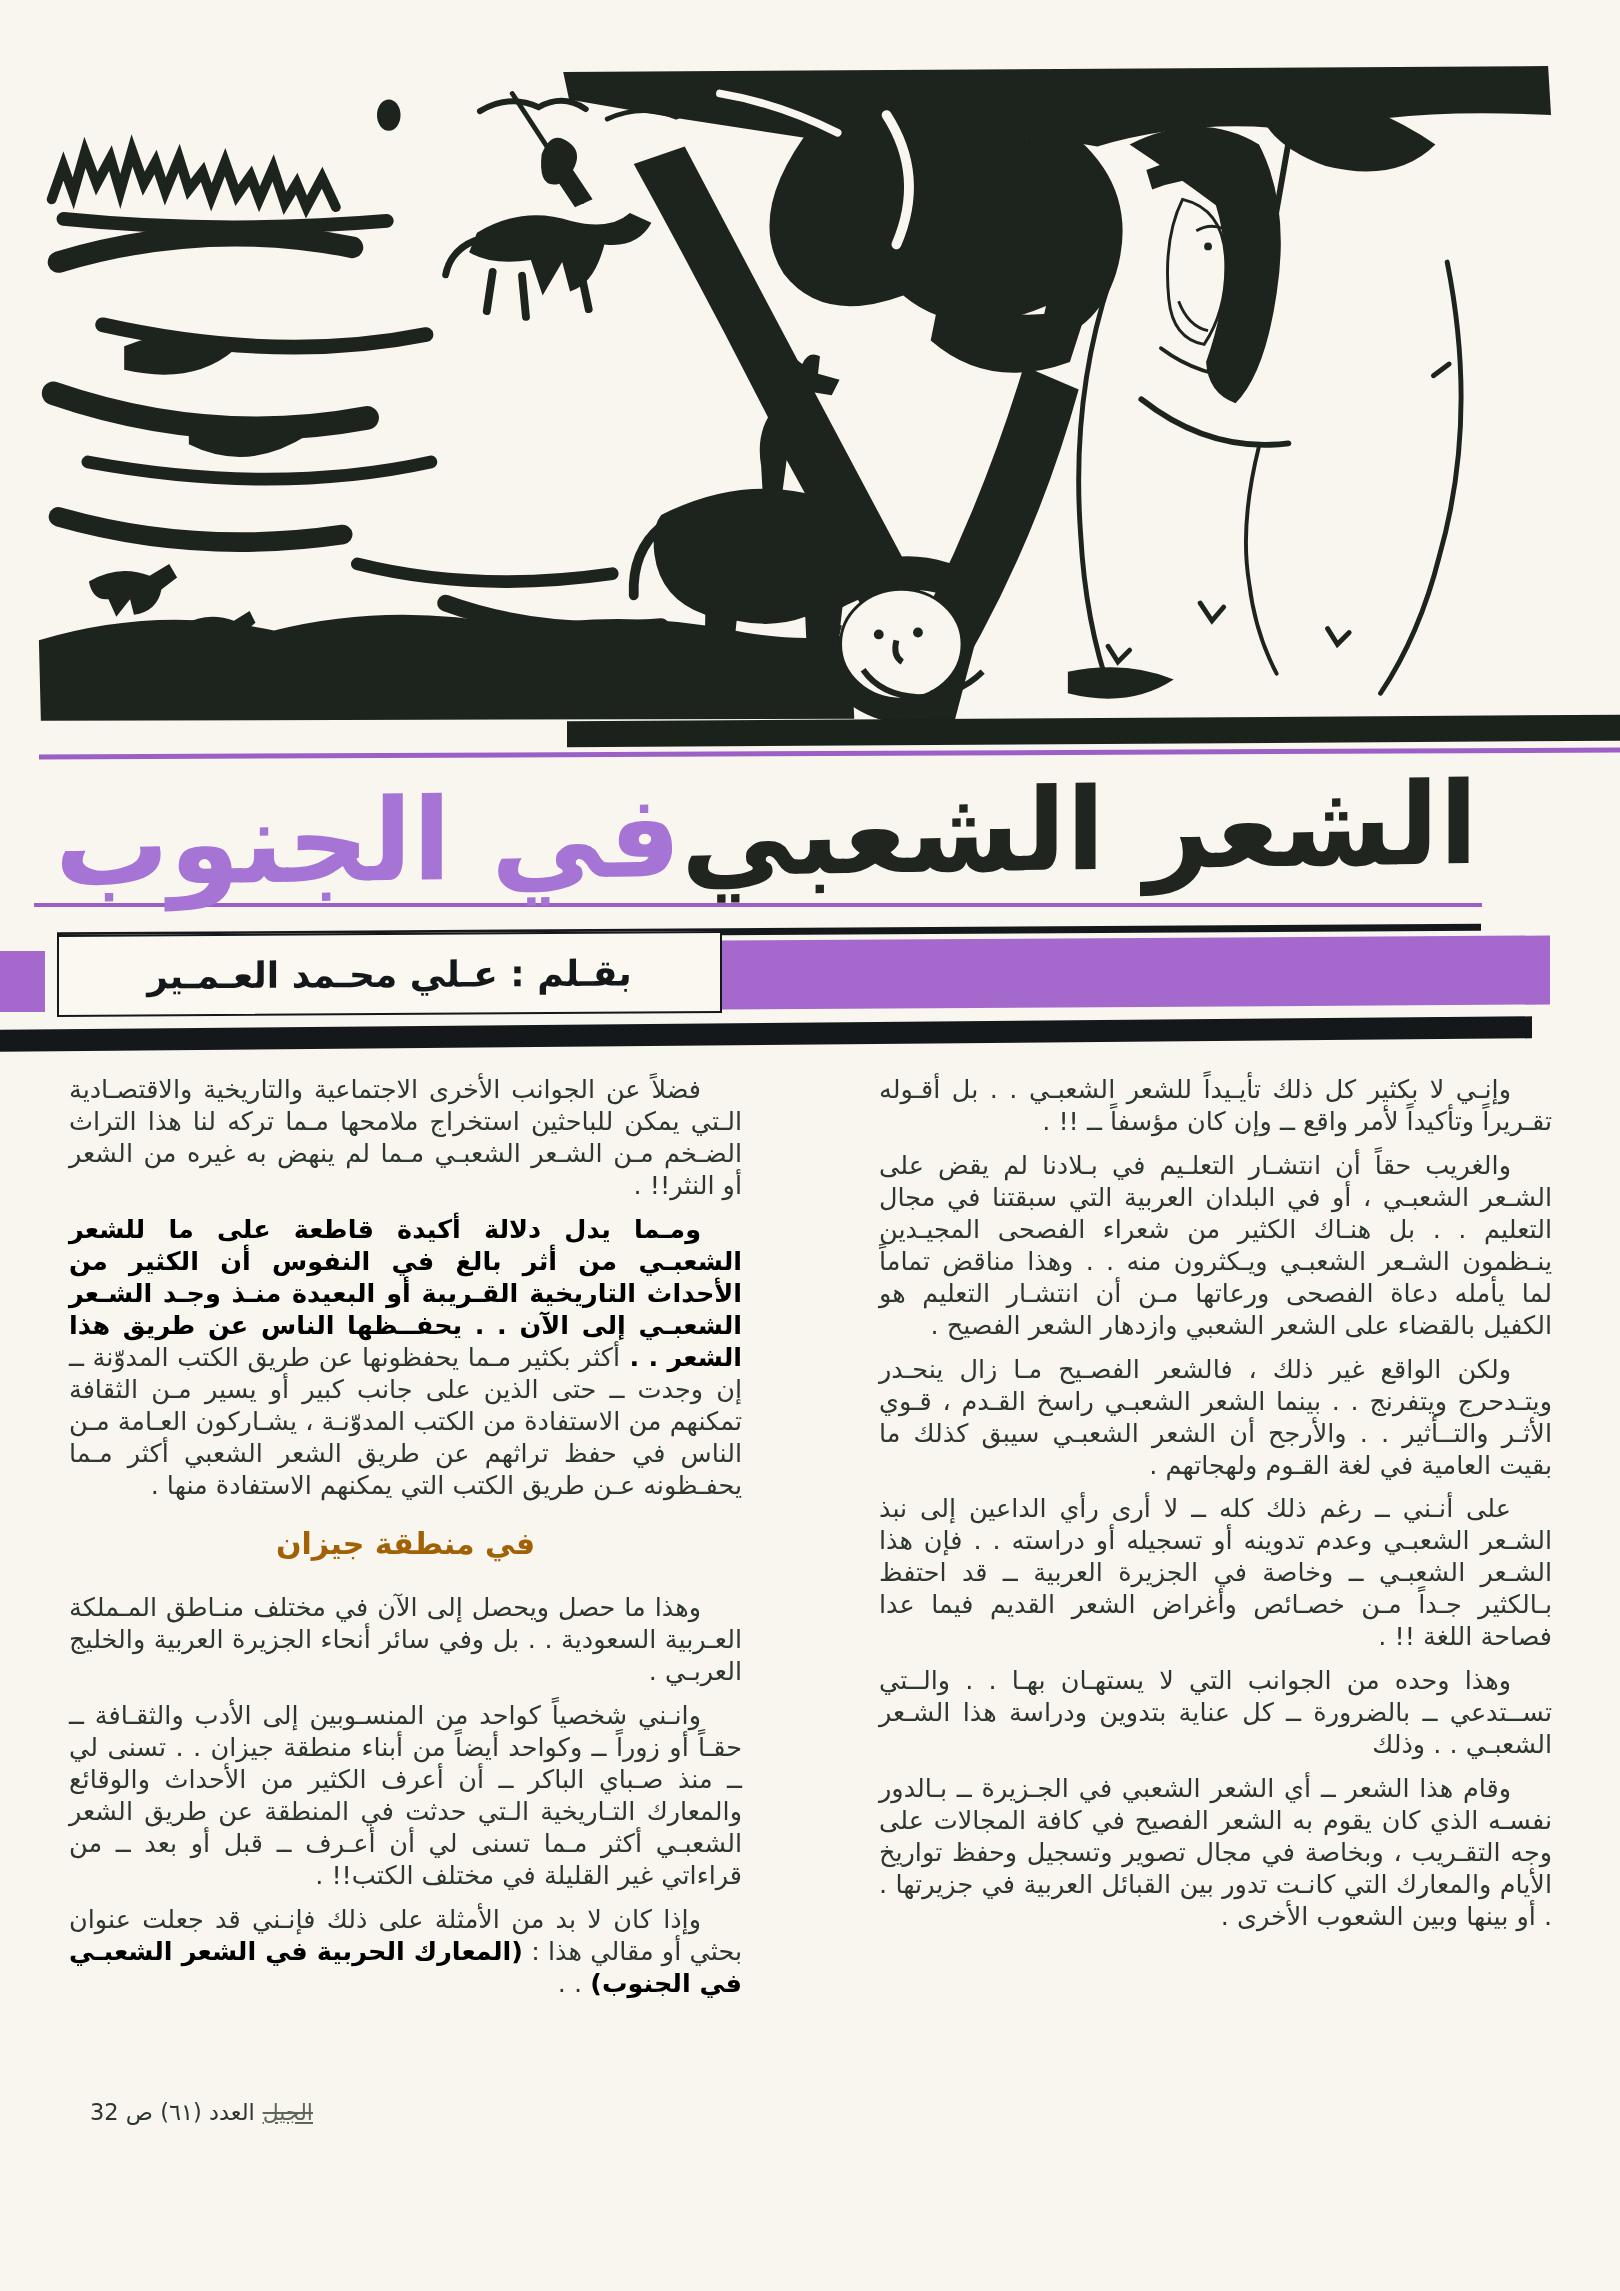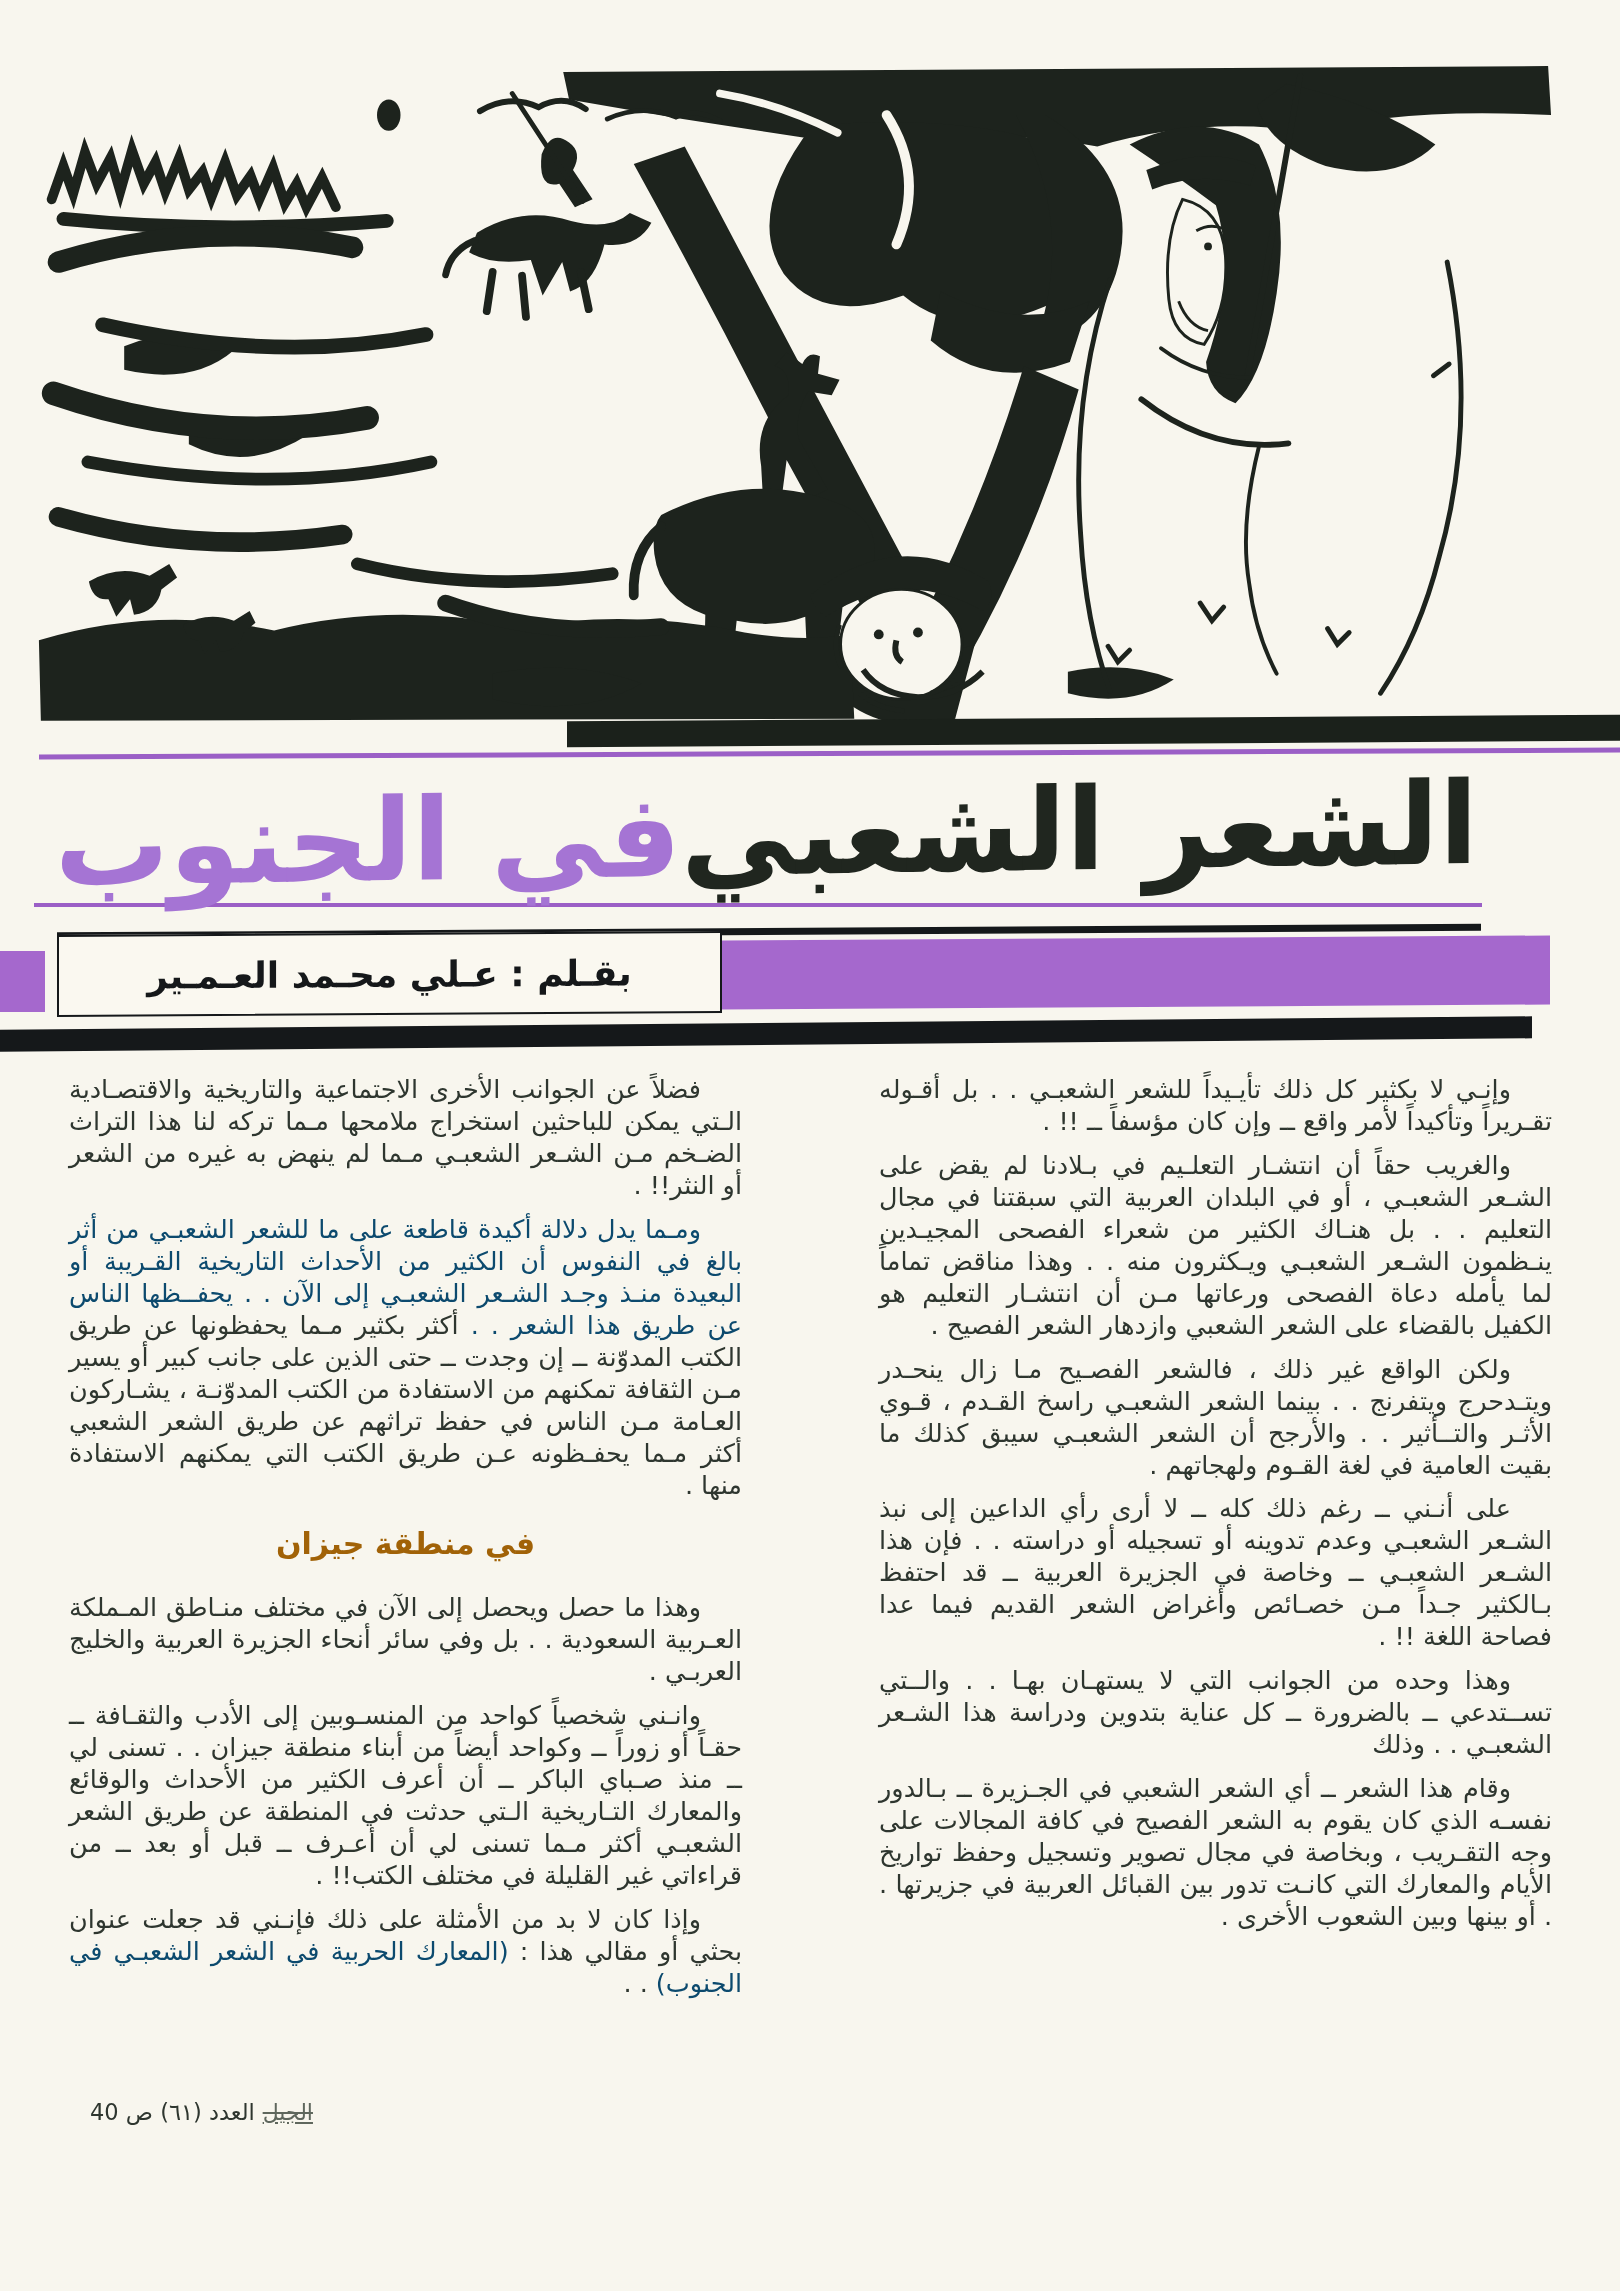--- a/index.html
+++ b/index.html
@@ -34,21 +34,21 @@
   #byline-square{position:absolute;top:951px;left:0;width:45px;height:61px;background:#a568cd;}
   #bar-bottom{position:absolute;top:1023px;left:0;width:1532px;height:21.6px;background:#15181a;transform:skewY(-0.5deg);}
   
   #main{
     position:absolute;top:1073px;left:69px;width:1483px;
     display:flex;gap:137px;direction:rtl;
   }
   .col{flex:1;font-size:25.5px;line-height:32px;text-align:justify;color:#2e362f;}
   .col p{margin:0 0 11.8px;}
   .col p.indent{text-indent:41px;}
-  .col span.b{font-weight:normal;color:#0c4a6e;}
+  .col span.b{font-weight:bold;color:#000000;}
   .col p.heading{
     text-align:center;color:#a16207;font-weight:bold;font-size:30px;
     margin:27.4px 0 31px;letter-spacing:1px;
   }
   
   #footer{
     position:absolute;top:2099px;left:90px;direction:rtl;font-size:22.5px;color:#2e362f;
     display:flex;align-items:baseline;gap:7.8px;white-space:nowrap;
   }
   #footer .logo{
@@ -177,15 +177,15 @@
       <p class="indent"><span class="b">ومـما يدل دلالة أكيدة قاطعة على ما للشعر الشعبـي من أثر بالغ في النفوس أن الكثير من الأحداث التاريخية القـريبة أو البعيدة منـذ وجـد الشـعر الشعبـي إلى الآن . . يحفــظها الناس عن طريق هذا الشعر . . </span><span>أكثر بكثير مـما يحفظونها عن طريق الكتب المدوّنة ــ إن وجدت ــ حتى الذين على جانب كبير أو يسير مـن الثقافة تمكنهم من الاستفادة من الكتب المدوّنـة ، يشـاركون العـامة مـن الناس في حفظ تراثهم عن طريق الشعر الشعبي أكثر مـما يحفـظونه عـن طريق الكتب التي يمكنهم الاستفادة منها .</span></p>
       <p class="heading">في منطقة جيزان</p>
       <p class="indent"><span>وهذا ما حصل ويحصل إلى الآن في مختلف منـاطق المـملكة العـربية السعودية . . بل وفي سائر أنحاء الجزيرة العربية والخليج العربـي .</span></p>
       <p class="indent"><span>وانـني شخصياً كواحد من المنسـوبين إلى الأدب والثقـافة ــ حقـاً أو زوراً ــ وكواحد أيضاً من أبناء منطقة جيزان . . تسنى لي ــ منذ صـباي الباكر ــ أن أعرف الكثير من الأحداث والوقائع والمعارك التـاريخية الـتي حدثت في المنطقة عن طريق الشعر الشعبـي أكثر مـما تسنى لي أن أعـرف ــ قبل أو بعد ــ من قراءاتي غير القليلة في مختلف الكتب!! .</span></p>
       <p class="indent"><span>وإذا كان لا بد من الأمثلة على ذلك فإنـني قد جعلت عنوان بحثي أو مقالي هذا : </span><span class="b">(المعارك الحربية في الشعر الشعبـي في الجنوب)</span><span> . .</span></p>
     </div>
 </div>
 
 <div id="footer">
   <span class="logo">الجيل</span>
-  <span>العدد (٦١) ص 40</span>
+  <span>العدد (٦١) ص 32</span>
 </div>
 
 
 </body></html>

